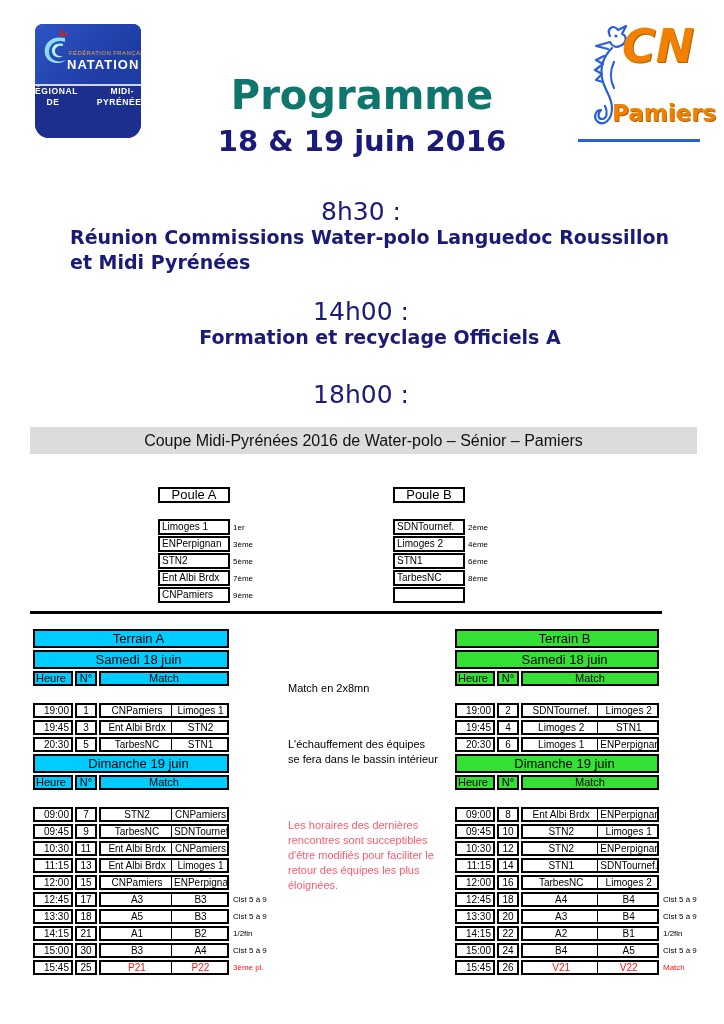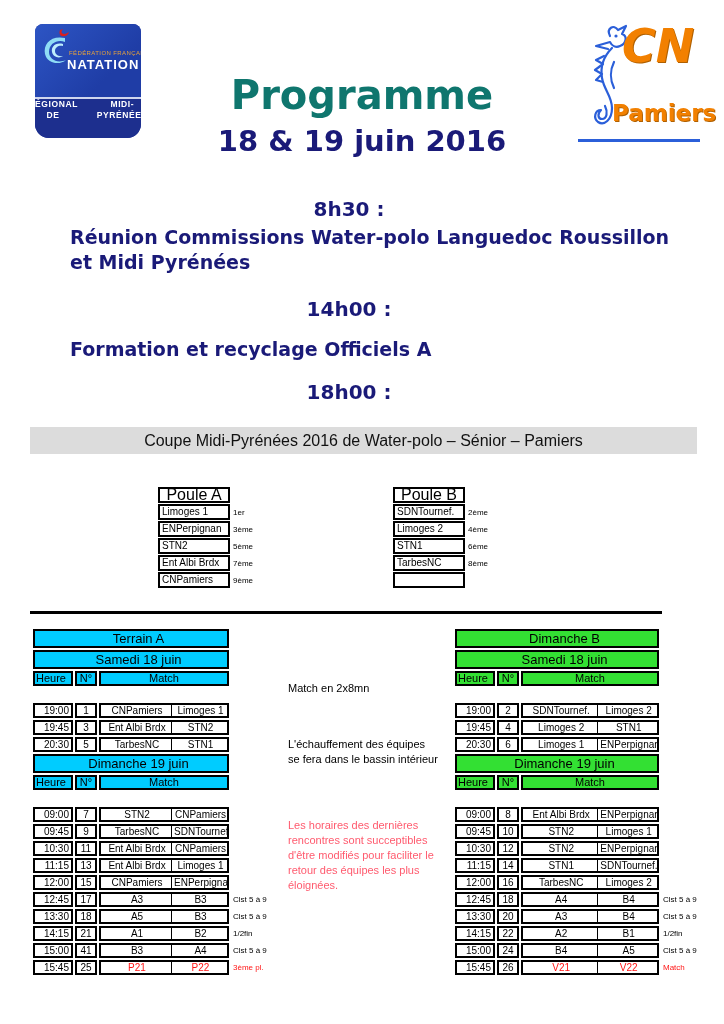--- a/index.html
+++ b/index.html
@@ -2,21 +2,21 @@
 <html><head>
 <meta charset="utf-8">
 <style>
   html,body{margin:0;padding:0;background:#fff;}
   .page{position:relative;width:724px;height:1024px;background:#fff;overflow:hidden;
         font-family:"Liberation Sans",sans-serif;color:#000;}
 
   
   .ffn{position:absolute;left:35px;top:24px;width:106px;height:114px;border-radius:8px 8px 14px 14px;
        overflow:hidden;background:#20339a;}
-  .ffn-top{position:relative;height:73px;background:linear-gradient(135deg,#2d55c4 0%,#1f3da6 70%);}
+  .ffn-top{position:relative;height:60px;background:linear-gradient(135deg,#2d55c4 0%,#1f3da6 70%);}
   .ffn-wave{position:absolute;left:4px;top:4px;}
   .ffn-fed{position:absolute;left:34px;top:26px;font-size:6px;color:#e8a23a;letter-spacing:.4px;white-space:nowrap;}
   .ffn-nat{position:absolute;left:32px;top:33px;font-size:13px;font-weight:bold;color:#fff;letter-spacing:1px;}
   .ffn-bot{height:52px;background:#1d2f8e;border-top:2px solid #cfd6ee;
            display:flex;flex-direction:row;justify-content:center;gap:19px;}
   .ffn-line{font-size:8.5px;font-weight:bold;color:#fff;text-align:center;letter-spacing:.6px;line-height:11px;}
 
   
   .cnp{position:absolute;left:578px;top:20px;width:122px;height:122px;}
   .cnp-sea{position:absolute;left:-2px;top:2px;}
@@ -26,35 +26,35 @@
            color:#f28000;text-shadow:1px 1px 0 #b06000;}
   .cnp-rule{position:absolute;left:0;bottom:0;width:122px;height:3px;background:#2b5fd9;}
 
   
   .title{position:absolute;left:140px;top:72px;width:444px;text-align:center;
          font-family:"DejaVu Sans",sans-serif;font-size:40px;font-weight:bold;color:#0f766e;}
   .subtitle{position:absolute;left:140px;top:124px;width:444px;text-align:center;
             font-family:"DejaVu Sans",sans-serif;font-size:29px;font-weight:bold;color:#1a1a78;}
 
   
-  .ag-time{position:absolute;left:34px;width:630px;text-align:center;
-           font-family:"DejaVu Sans",sans-serif;font-size:20px;font-weight:bold;color:#1a1a78;}
+  .ag-time{position:absolute;left:46px;width:630px;text-align:center;
+           font-family:"DejaVu Sans",sans-serif;font-size:25px;font-weight:normal;color:#1a1a78;}
   .ag-desc{position:absolute;left:70px;width:620px;
            font-family:"DejaVu Sans",sans-serif;font-size:19px;font-weight:bold;color:#1a1a78;line-height:25px;}
-  .t1{top:197px;} .d1{top:225px;} .t2{top:297px;text-align:center;} .d2{top:337px;} .t3{top:380px;}
+  .t1{top:197px;} .d1{top:225px;} .t2{top:297px;text-align:center;} .d2{top:325px;text-align:center;} .t3{top:380px;}
 
   
   .banner{position:absolute;left:30px;top:427px;width:667px;height:27px;background:#dcdcdc;
           text-align:center;line-height:27px;font-size:16px;color:#111;}
 
   
   .poule{position:absolute;width:72px;}
   .pA{left:158px;top:487px;} .pB{left:393px;top:487px;}
-  .poule-head{box-sizing:border-box;width:72px;height:16px;border:2px solid #000;margin-bottom:1px;
-              text-align:center;font-size:16px;line-height:12px;background:#fff;}
+  .poule-head{box-sizing:border-box;width:72px;height:16px;border:2px solid #000;margin-bottom:16px;
+              text-align:center;font-size:13px;line-height:12px;background:#fff;}
   .poule-row{position:relative;width:72px;height:16px;margin-bottom:1px;}
   .poule-cell{box-sizing:border-box;width:72px;height:16px;border:2px solid #000;background:#fff;
               font-size:10px;line-height:12px;padding-left:2px;white-space:nowrap;overflow:hidden;}
   .poule-rank{position:absolute;left:75px;top:4px;font-size:8px;white-space:nowrap;}
 
   
   .divider{position:absolute;left:30px;top:611px;width:632px;height:3px;background:#000;}
 
   
   .terrain{position:absolute;top:629px;}
@@ -280,39 +280,39 @@
         <div class="c-heure cell">14:15</div>
         <div class="c-num cell">21</div>
         <div class="c-match mbox">
           <div class="m1">A1</div>
           <div class="m2">B2</div>
         </div>
         <div class="row-note">1/2fin</div>
       </div>
       <div class="t-row">
         <div class="c-heure cell">15:00</div>
-        <div class="c-num cell">41</div>
+        <div class="c-num cell">30</div>
         <div class="c-match mbox">
           <div class="m1">B3</div>
           <div class="m2">A4</div>
         </div>
         <div class="row-note">Clst 5 à 9</div>
       </div>
       <div class="t-row">
         <div class="c-heure cell">15:45</div>
         <div class="c-num cell">25</div>
         <div class="c-match mbox">
           <div class="m1 red">P21</div>
           <div class="m2 red">P22</div>
         </div>
         <div class="row-note red">3ème pl.</div>
       </div>
     </div>
   <div class="terrain tB" style="--accent: #33e033;">
-      <div class="t-banner">Dimanche B</div>
+      <div class="t-banner">Terrain B</div>
       <div class="t-banner">Samedi 18 juin</div>
       <div class="t-colhead">
         <div class="c-heure head">Heure</div>
         <div class="c-num head">N°</div>
         <div class="c-match head">Match</div>
       </div>
       <div class="t-row">
         <div class="c-heure cell">19:00</div>
         <div class="c-num cell">2</div>
         <div class="c-match mbox">

